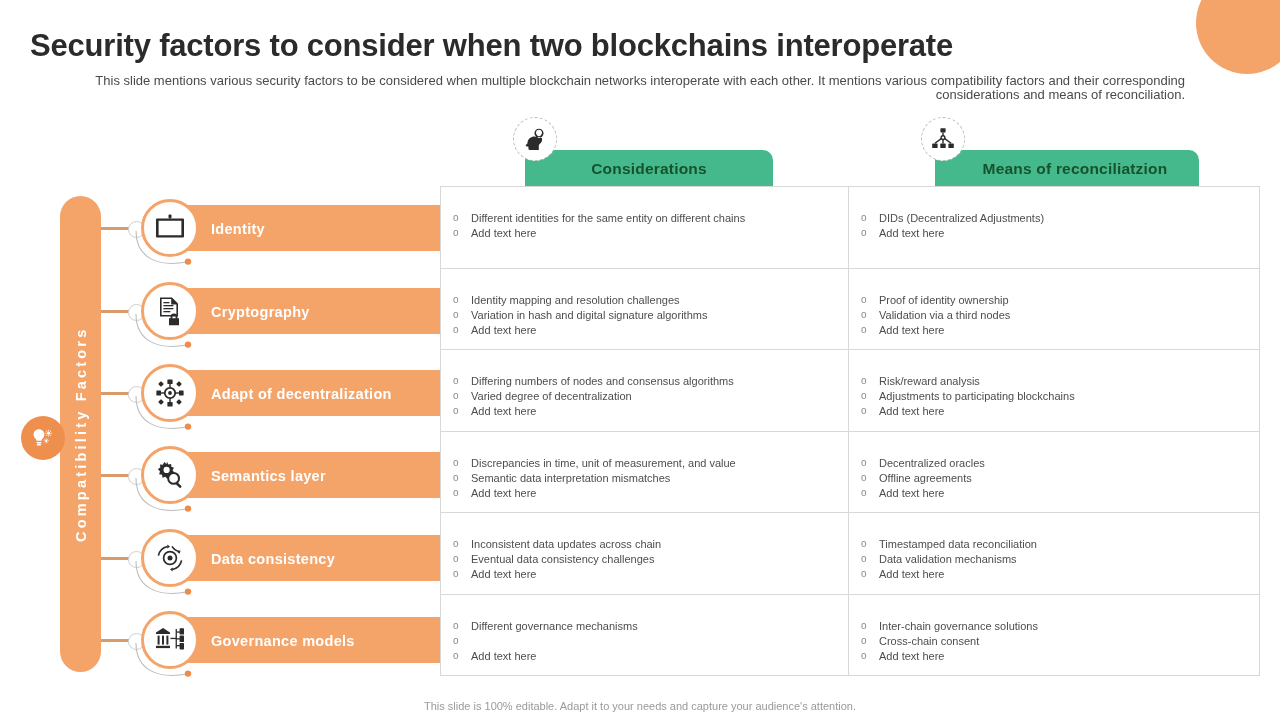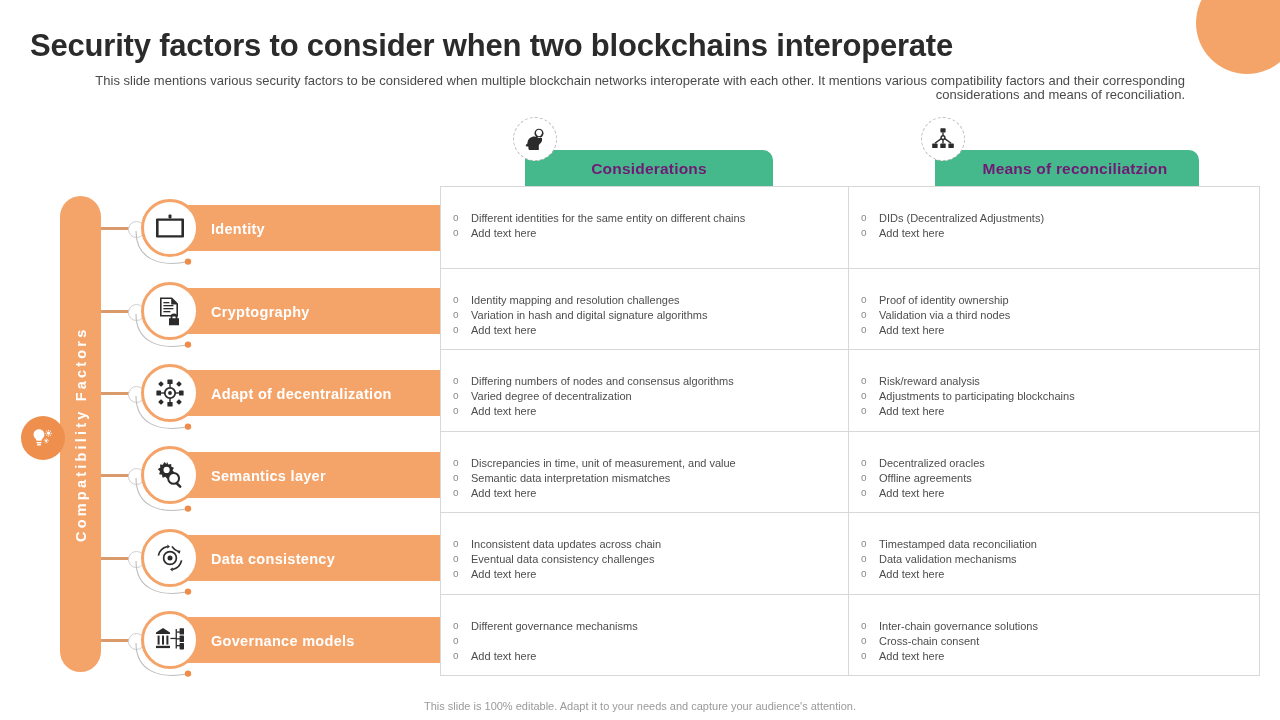--- a/index.html
+++ b/index.html
@@ -109,21 +109,21 @@
   .bullet-mark{
     width:18px;flex:none;color:#8a8a8a;font-size:10px;
     line-height:14.5px;
   }
   
   .col-header{
     position:absolute;height:38px;
     background:#46B98C;
     border-radius:10px 10px 0 0;
     display:flex;align-items:center;justify-content:center;
-    color:#701a75;font-size:15.5px;font-weight:bold;
+    color:#14532d;font-size:15.5px;font-weight:bold;
     letter-spacing:0.2px;
   }
   .hdr-icon{
     position:absolute;width:44px;height:44px;border-radius:50%;
     background:#ffffff;border:1.5px dashed #bdbdbd;
     display:flex;align-items:center;justify-content:center;
     box-sizing:border-box;
   }
   svg{display:block;}
 </style>

